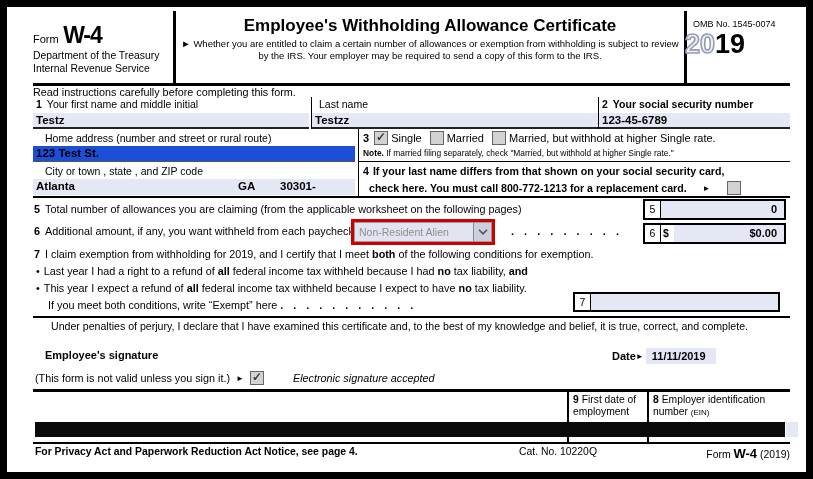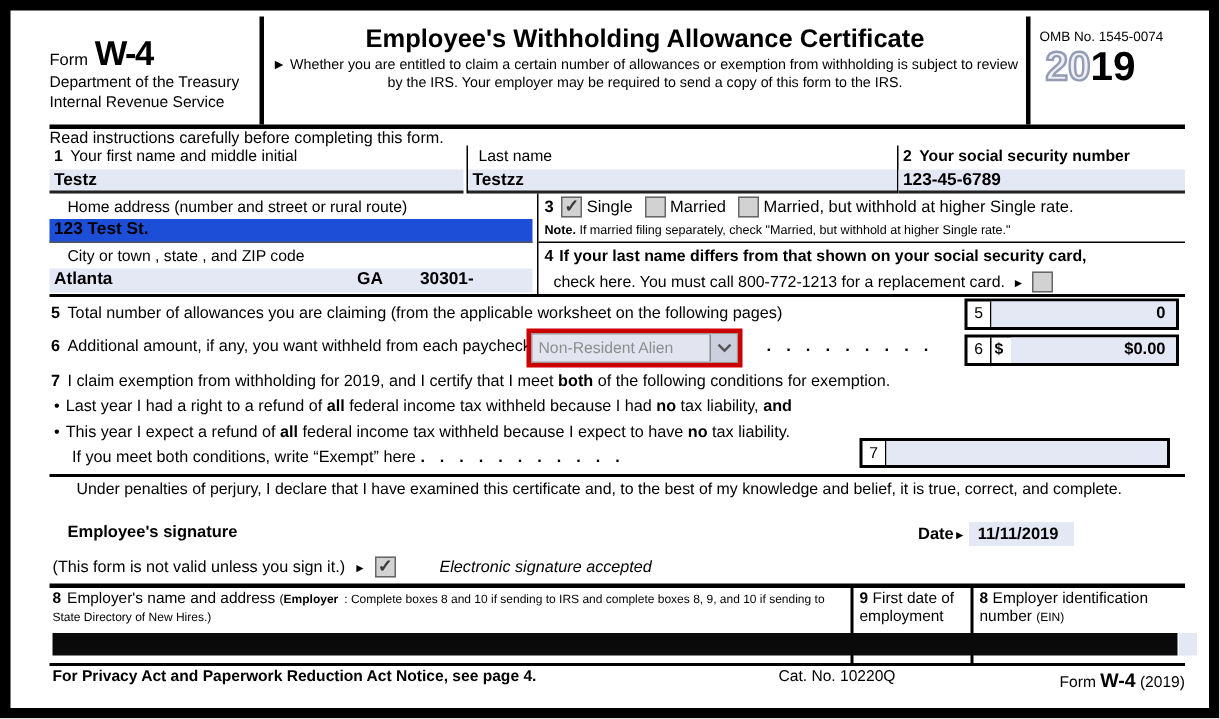--- a/index.html
+++ b/index.html
@@ -14,21 +14,21 @@
   #h-left{position:absolute;left:0;top:0;width:140px;height:100%;border-right:3px solid #000;}
   .formline{margin-top:11px;white-space:nowrap;}
   .formword{font-size:11px;}
   .formnum{font-size:23px;font-weight:bold;letter-spacing:-1px;}
   .dept{font-size:10.4px;line-height:13px;}
   #h-center{position:absolute;left:143px;top:0;width:508px;height:100%;border-right:3px solid #000;text-align:center;}
   .title{font-size:17px;font-weight:bold;margin-top:5px;}
   .subtitle{font-size:9.5px;font-weight:normal;line-height:12px;padding:2px 0 0;}
   #h-right{position:absolute;left:652px;top:0;width:105px;}
   .omb{font-size:9px;margin:8px 0 0 8px;white-space:nowrap;}
-  .year{font-size:27px;font-weight:bold;margin:1px 0 0 12px;line-height:28px;}
+  .year{font-size:27px;font-weight:bold;margin:1px 0 0 0;line-height:28px;}
   .y20{color:#eef0f6;-webkit-text-stroke:1.6px #949cb5;}
   .y19{color:#000;}
 
   #instructions{left:33px;top:86px;font-size:10.8px;}
 
   
   #row1{left:33px;top:97px;width:757px;height:32px;}
   .r1col{position:absolute;top:0;height:100%;}
   #r1c1{left:0;width:278px;border-right:1px solid #000;}
   #r1c2{left:279px;width:286px;border-right:1px solid #000;}
@@ -53,21 +53,21 @@
   .cv-city{left:3px;} .cv-state{left:205px;} .cv-zip{left:247px;}
   #c23r{position:absolute;left:326px;top:0;right:0;height:100%;}
   .l3row{position:absolute;left:4px;top:2px;font-size:11px;display:flex;align-items:center;white-space:nowrap;}
   .l3row b{margin-right:5px;}
   .l3row .cb{margin-right:3px;}
   .l3row .opt{margin-right:8px;}
   .l3note{position:absolute;left:4px;top:19px;font-size:8.4px;white-space:nowrap;}
   .l3sep{position:absolute;left:0;top:32px;width:100%;border-top:1px solid #000;}
   .l4a{position:absolute;left:4px;top:36px;font-size:10.6px;font-weight:bold;white-space:nowrap;}
   .l4a b{margin-right:4px;}
-  .l4b{position:absolute;left:10px;top:52px;font-size:10.6px;font-weight:normal;display:flex;align-items:center;gap:5px;white-space:nowrap;justify-content:space-between;}
+  .l4b{position:absolute;left:10px;top:52px;font-size:10.6px;font-weight:bold;display:flex;align-items:center;gap:16px;white-space:nowrap;justify-content:space-between;}
   .arr{font-size:8px;}
 
   
   .cb{display:inline-block;width:12px;height:12px;background:#d2d2d2;border:1px solid #666;
       font-size:12px;line-height:11px;text-align:center;color:#3a3a3a;font-weight:bold;flex:0 0 auto;}
 
   
   #line5{left:33px;top:199px;width:757px;height:22px;}
   #line6{left:33px;top:221px;width:757px;height:24px;}
   .ltext{position:absolute;left:1px;top:4px;font-size:10.8px;white-space:nowrap;}
@@ -250,21 +250,20 @@
     <span>(This form is not valid unless you sign it.)</span>
     <span class="arr">►</span>
     <span class="cb checked">✓</span>
     <span class="esig">Electronic signature accepted</span>
   </div>
   <div class="a" id="sig-sep"></div>
 
   <div class="a" id="etable">
     <div class="ediv1"></div>
     <div class="ediv2"></div>
-    <div id="e8"><b>8</b><span>Employer's name and address </span><span class="small"><span>(</span><b>Employer</b><span>: Complete boxes 8 and 10 if sending to IRS and complete boxes 8, 9, and 10 if sending to State Directory of New Hires.)</span></span></div>
     <div id="e9"><b>9</b><span>First date of employment</span></div>
     <div id="e10"><b>8</b><span>Employer identification number </span><span class="small">(EIN)</span></div>
     <div id="ebar"></div>
     <div id="echip"></div>
   </div>
 
   <div class="a" id="footer">
     <span class="fpriv">For Privacy Act and Paperwork Reduction Act Notice, see page 4.</span>
     <span class="fcat">Cat. No. 10220Q</span>
     <span class="fform"><span>Form </span><b>W-4</b><span> (2019)</span></span>

